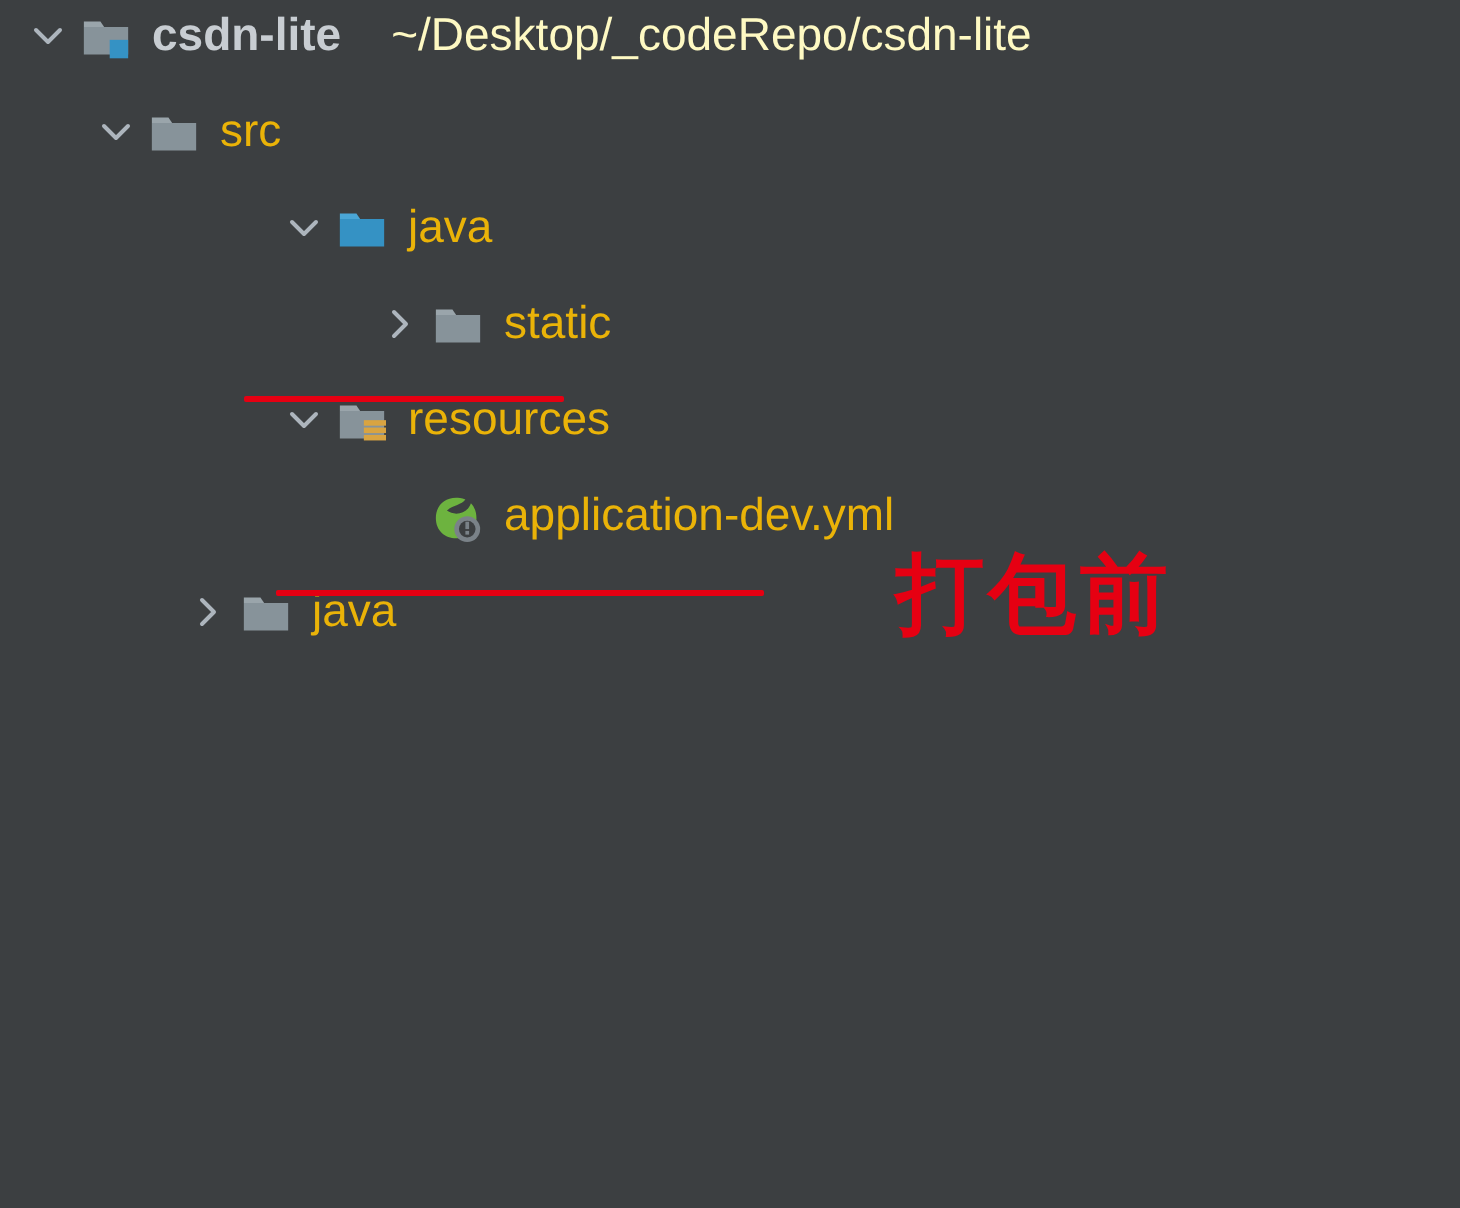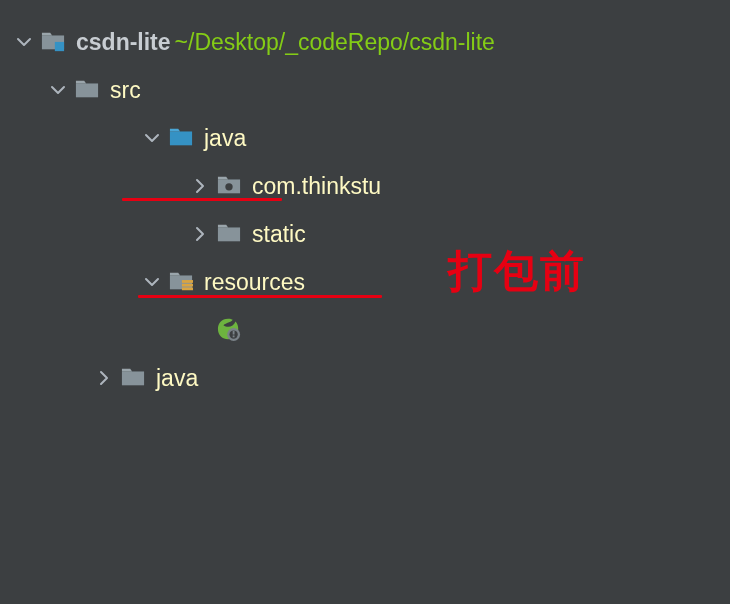--- a/index.html
+++ b/index.html
@@ -1,24 +1,24 @@
 <!DOCTYPE html>
 <html><head>
 <meta charset="utf-8">
 <style>
   html,body{margin:0;padding:0;width:730px;height:604px;background:#3c3f41;font-family:"Segoe UI",Arial,sans-serif;position:relative;overflow:hidden;}
   .tree{padding-top:6px;color:#adb5bd;font-size:23px;line-height:1.0;user-select:none;}
-  .row{display:flex;align-items:flex-end;height:48px;white-space:nowrap;position:relative;}
+  .row{display:flex;align-items:flex-start;height:48px;white-space:nowrap;position:relative;}
   .arrow{width:24px;height:24px;display:flex;align-items:center;justify-content:center;flex-shrink:0;margin-right:4px;}
   .arrow svg{width:16px;height:16px;}
   .arrow-none{width:24px;height:24px;flex-shrink:0;margin-right:4px;}
   .icon{width:26px;height:26px;display:flex;align-items:center;justify-content:center;flex-shrink:0;margin-right:10px;}
-  .label{color:#fef9c3;}
+  .label{color:#eab308;}
   .label.bold{font-weight:700;color:#c8cdd2;}
-  .path{color:#84cc16;margin-left:4px;}
+  .path{color:#fef9c3;margin-left:25px;}
   .indent{display:inline-block;flex-shrink:0;}
   .i1{width:46px;} .i2{width:92px;} .i3{width:140px;} .i4{width:188px;}
   .underline-red{position:absolute;height:3px;background:#e60012;border-radius:1px;}
   .annotation{position:absolute;color:#e60012;font-weight:700;font-size:44px;letter-spacing:2px;}
 </style>
 </head>
 <body>
 
 <svg width="0" height="0" style="position:absolute">
   <defs>
@@ -105,34 +105,20 @@
         </svg>
       </span>
     <span class="icon">
         <svg viewBox="0 0 28 26" width="26" height="24">
           <use href="#folder-blue"></use>
         </svg>
       </span>
     <span class="label">java</span>
   </div>
 
-  <div class="row">
-    <span class="indent i4"></span>
-    <span class="arrow">
-        <svg viewBox="0 0 16 16">
-          <use href="#chev-right"></use>
-        </svg>
-      </span>
-    <span class="icon">
-        <svg viewBox="0 0 28 26" width="26" height="24">
-          <use href="#folder-pkg"></use>
-        </svg>
-      </span>
-    <span class="label">com.thinkstu</span>
-  </div>
 
   <div class="row">
     <span class="indent i4"></span>
     <span class="arrow">
         <svg viewBox="0 0 16 16">
           <use href="#chev-right"></use>
         </svg>
       </span>
     <span class="icon">
         <svg viewBox="0 0 28 26" width="26" height="24">
@@ -160,20 +146,21 @@
 
 
   <div class="row">
     <span class="indent i4"></span>
     <span class="arrow-none"></span>
     <span class="icon">
         <svg viewBox="0 0 28 26" width="26" height="24">
           <use href="#spring-file"></use>
         </svg>
       </span>
+    <span class="label">application-dev.yml</span>
   </div>
 
 
   <div class="row">
     <span class="indent i2"></span>
     <span class="arrow">
         <svg viewBox="0 0 16 16">
           <use href="#chev-right"></use>
         </svg>
       </span>
@@ -182,13 +169,13 @@
           <use href="#folder-gray"></use>
         </svg>
       </span>
     <span class="label">java</span>
   </div>
 
 </div>
 
 <div class="underline-red" style="left:122px;top:198px;width:160px;"></div>
 <div class="underline-red" style="left:138px;top:295px;width:244px;"></div>
-<div class="annotation" style="left:448px;top:242px;">打包前</div>
+<div class="annotation" style="left:448px;top:268px;">打包前</div>
 
 </body></html>

